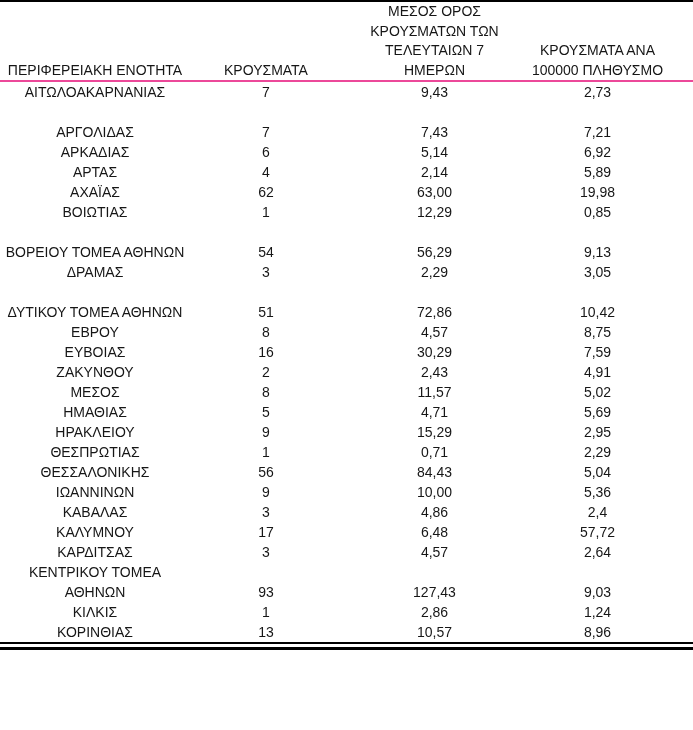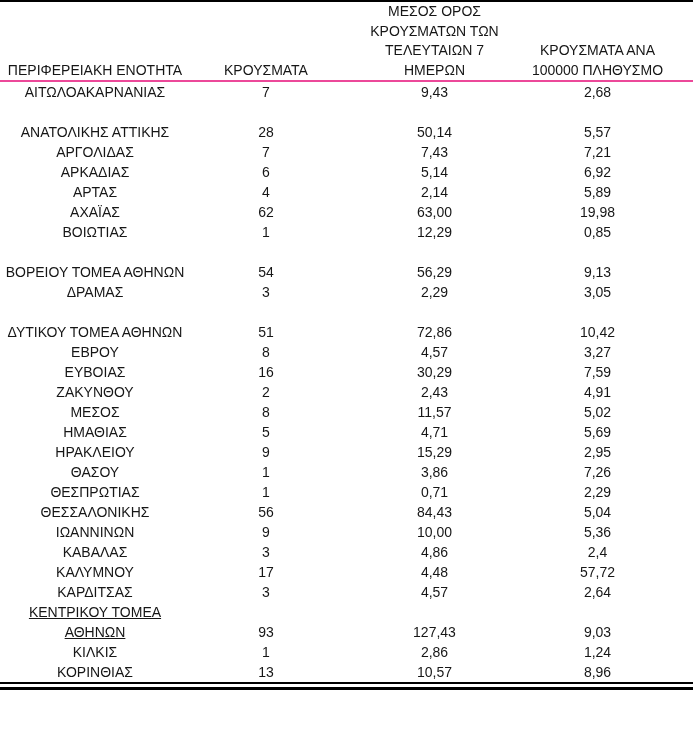--- a/index.html
+++ b/index.html
@@ -29,21 +29,21 @@
   }
   thead th {
     border-bottom: 2px solid #ec4899;
     line-height: 19.5px;
   }
   thead th .hline { line-height: 19.5px; }
   tbody td {
     height: 20px;
     line-height: 20px;
   }
-  tbody td div { line-height: 20px; text-decoration: underline; }
+  tbody td div { line-height: 20px; }
   tr.spacer-row td { height: 20px; }
   .bottom-rule {
     width: 693px;
     height: 3px;
     border-top: 2px solid #000;
     border-bottom: 3px solid #000;
   }
 </style>
 </head>
 <body>
@@ -76,32 +76,25 @@
             <div class="hline">100000 ΠΛΗΘΥΣΜΟ</div>
           </th>
           <th></th>
         </tr>
     </thead>
     <tbody id="body-rows">
         <tr>
           <td>ΑΙΤΩΛΟΑΚΑΡΝΑΝΙΑΣ</td>
           <td>7</td>
           <td>9,43</td>
-          <td>2,68</td>
+          <td>2,73</td>
           <td></td>
         </tr>
         <tr class="spacer-row">
           <td colspan="5"></td>
-        </tr>
-        <tr>
-          <td>ΑΝΑΤΟΛΙΚΗΣ ΑΤΤΙΚΗΣ</td>
-          <td>28</td>
-          <td>50,14</td>
-          <td>5,57</td>
-          <td></td>
         </tr>
         <tr>
           <td>ΑΡΓΟΛΙΔΑΣ</td>
           <td>7</td>
           <td>7,43</td>
           <td>7,21</td>
           <td></td>
         </tr>
         <tr>
           <td>ΑΡΚΑΔΙΑΣ</td>
@@ -155,21 +148,21 @@
           <td>ΔΥΤΙΚΟΥ ΤΟΜΕΑ ΑΘΗΝΩΝ</td>
           <td>51</td>
           <td>72,86</td>
           <td>10,42</td>
           <td></td>
         </tr>
         <tr>
           <td>ΕΒΡΟΥ</td>
           <td>8</td>
           <td>4,57</td>
-          <td>3,27</td>
+          <td>8,75</td>
           <td></td>
         </tr>
         <tr>
           <td>ΕΥΒΟΙΑΣ</td>
           <td>16</td>
           <td>30,29</td>
           <td>7,59</td>
           <td></td>
         </tr>
         <tr>
@@ -194,27 +187,20 @@
           <td></td>
         </tr>
         <tr>
           <td>ΗΡΑΚΛΕΙΟΥ</td>
           <td>9</td>
           <td>15,29</td>
           <td>2,95</td>
           <td></td>
         </tr>
         <tr>
-          <td>ΘΑΣΟΥ</td>
-          <td>1</td>
-          <td>3,86</td>
-          <td>7,26</td>
-          <td></td>
-        </tr>
-        <tr>
           <td>ΘΕΣΠΡΩΤΙΑΣ</td>
           <td>1</td>
           <td>0,71</td>
           <td>2,29</td>
           <td></td>
         </tr>
         <tr>
           <td>ΘΕΣΣΑΛΟΝΙΚΗΣ</td>
           <td>56</td>
           <td>84,43</td>
@@ -231,21 +217,21 @@
         <tr>
           <td>ΚΑΒΑΛΑΣ</td>
           <td>3</td>
           <td>4,86</td>
           <td>2,4</td>
           <td></td>
         </tr>
         <tr>
           <td>ΚΑΛΥΜΝΟΥ</td>
           <td>17</td>
-          <td>4,48</td>
+          <td>6,48</td>
           <td>57,72</td>
           <td></td>
         </tr>
         <tr>
           <td>ΚΑΡΔΙΤΣΑΣ</td>
           <td>3</td>
           <td>4,57</td>
           <td>2,64</td>
           <td></td>
         </tr>

